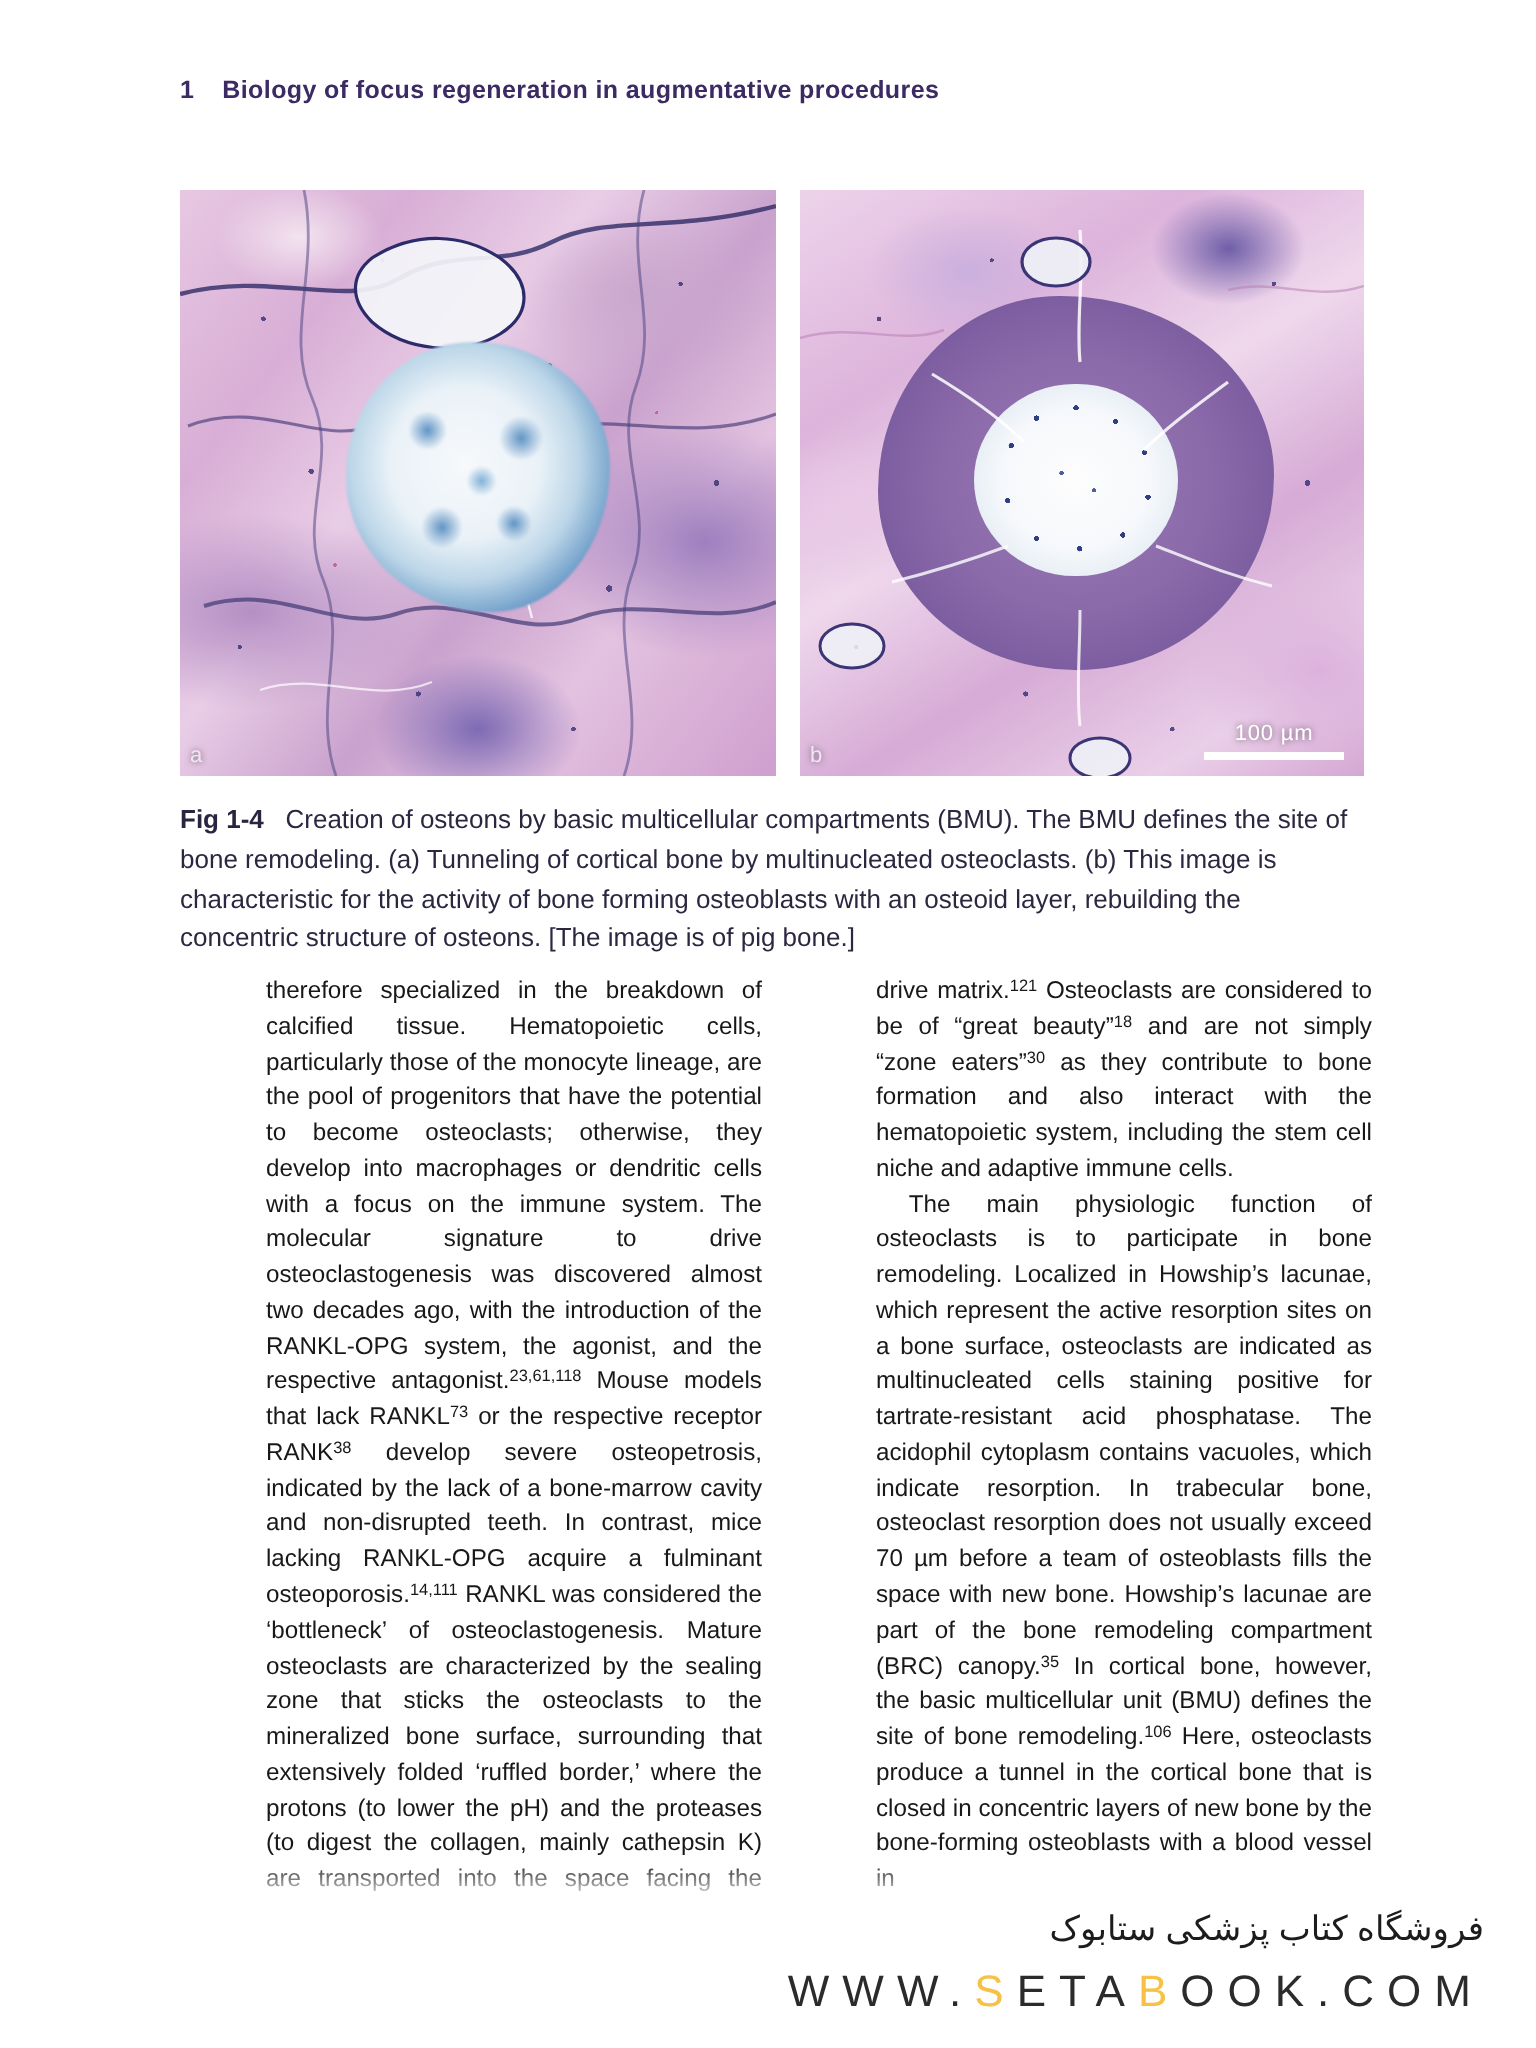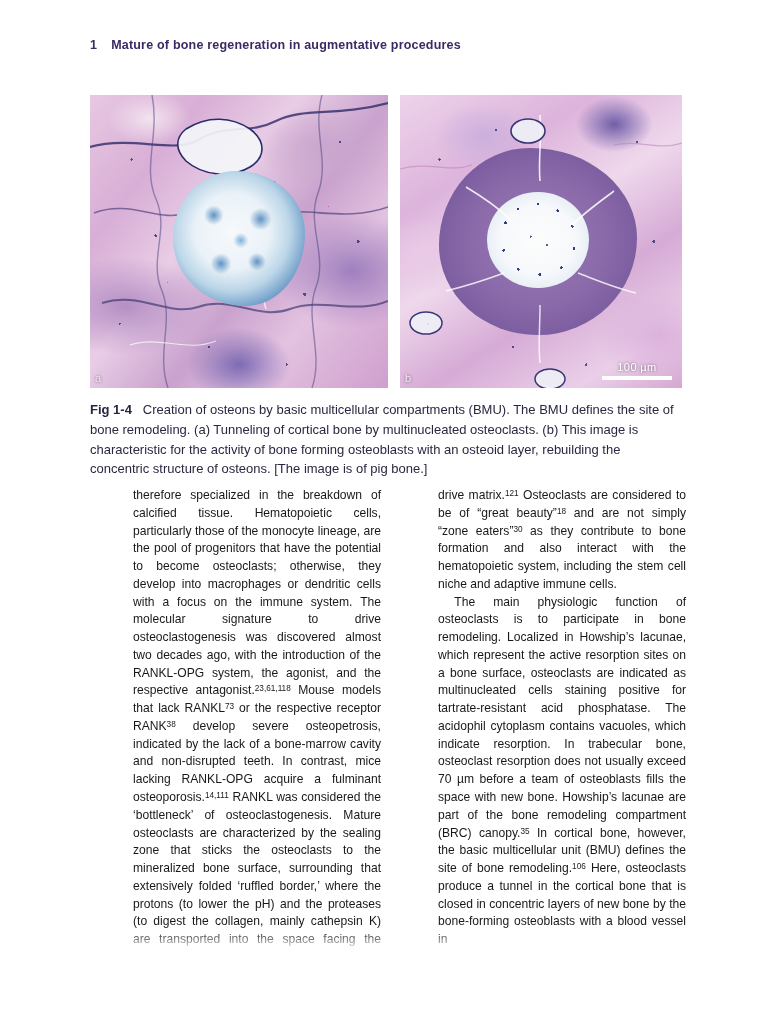--- a/index.html
+++ b/index.html
@@ -307,21 +307,21 @@
   }
   .brand-url .hl { color: #f6c144; }
 </style>
 </head>
 <body>
 
 <div class="page">
 
   <div class="running-head">
     <span class="chap-num">1</span>
-    <span>Mature of bone regeneration in augmentative procedures</span>
+    <span>Biology of focus regeneration in augmentative procedures</span>
   </div>
 
   <div class="figure">
     <div class="fig-row">
 
       <div class="micro left">
         <div class="tex tex-a"></div>
         <div class="speck"></div>
         <svg class="fissures" viewBox="0 0 298 293" preserveAspectRatio="none">
           <path d="M0,52 C46,40 84,60 110,44 C138,28 158,40 186,26 C214,12 246,22 298,8" fill="none" stroke="#2e2a66" stroke-width="2.2" opacity=".8"></path>
@@ -382,15 +382,19 @@
       <p><span>drive matrix.</span><sup>121</sup> <span>Osteoclasts are considered to be of “great beauty”</span><sup>18</sup> <span>and are not simply “zone eaters”</span><sup>30</sup> <span>as they contribute to bone formation and also interact with the hematopoietic system, including the stem cell niche and adaptive immune cells.</span></p>
       <p><span>The main physiologic function of osteoclasts is to participate in bone remodeling. Localized in Howship’s lacunae, which represent the active resorption sites on a bone surface, osteoclasts are indicated as multinucleated cells staining positive for tartrate-resistant acid phosphatase. The acidophil cytoplasm contains vacuoles, which indicate resorption. In trabecular bone, osteoclast resorption does not usually exceed 70 µm before a team of osteoblasts fills the space with new bone. Howship’s lacunae are part of the bone remodeling compartment (BRC) canopy.</span><sup>35</sup> <span>In cortical bone, however, the basic multicellular unit (BMU) defines the site of bone remodeling.</span><sup>106</sup> <span>Here, osteoclasts produce a tunnel in the cortical bone that is closed in concentric layers of new bone by the bone-forming osteoblasts with a blood vessel in</span></p>
     </div>
   </div>
 
   <div class="fade-mask"></div>
 
   <div class="footer">
 
 
+    <div class="brand-right">
+      <div class="brand-fa-title">فروشگاه کتاب پزشکی ستابوک</div>
+      <div class="brand-url"><span>WWW.</span><span class="hl">S</span><span>ETA</span><span class="hl">B</span><span>OOK.COM</span></div>
+    </div>
   </div>
 
 </div>
 
 </body></html>

